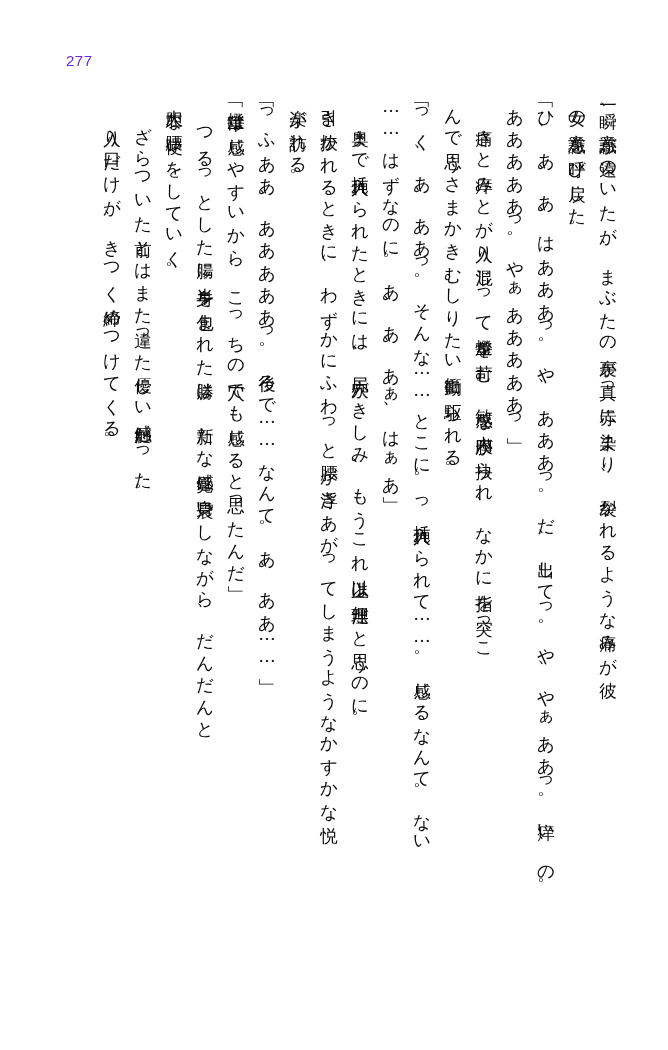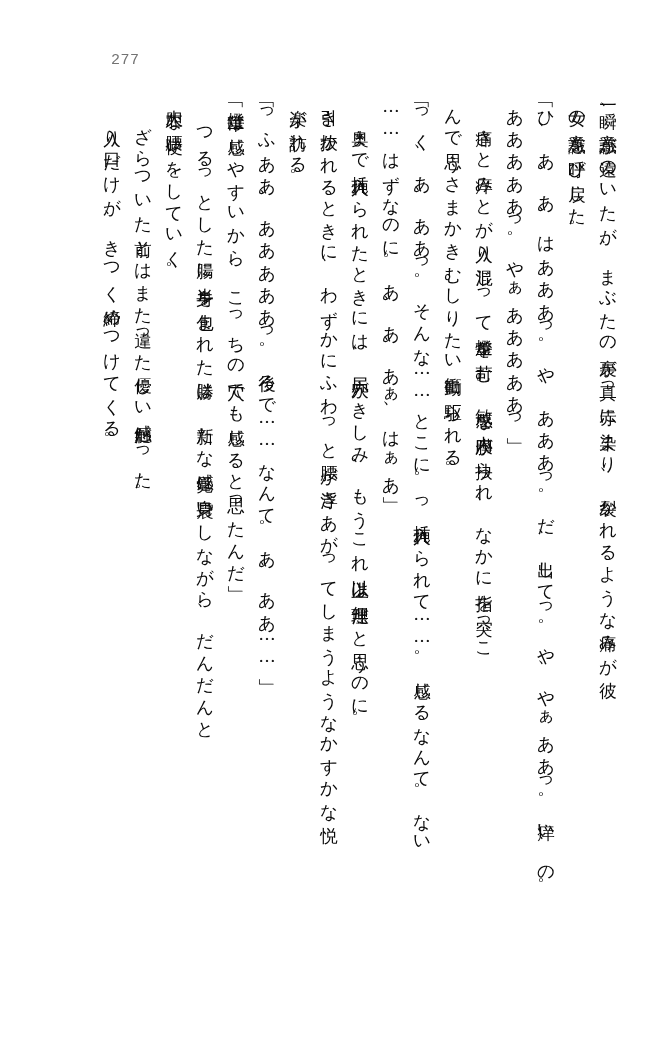--- a/index.html
+++ b/index.html
@@ -21,24 +21,23 @@
     height: 1050px;
     background: #ffffff;
     box-sizing: border-box;
   }
 
   .page-number {
     position: absolute;
     top: 52px;
     left: 66px;
     font-size: 15px;
-    font-family: Liberation Mono, monospace;
+    font-family: Liberation Sans, sans-serif;
     letter-spacing: 0.5px;
-    color: #737373;
-    margin-left: 45px;
+    color: #6d28d9;
   }
 
   .text-block {
     position: absolute;
     top: 96px;
     left: 56px;
     width: 560px;
     height: 910px;
     display: flex;
     flex-direction: row-reverse;

